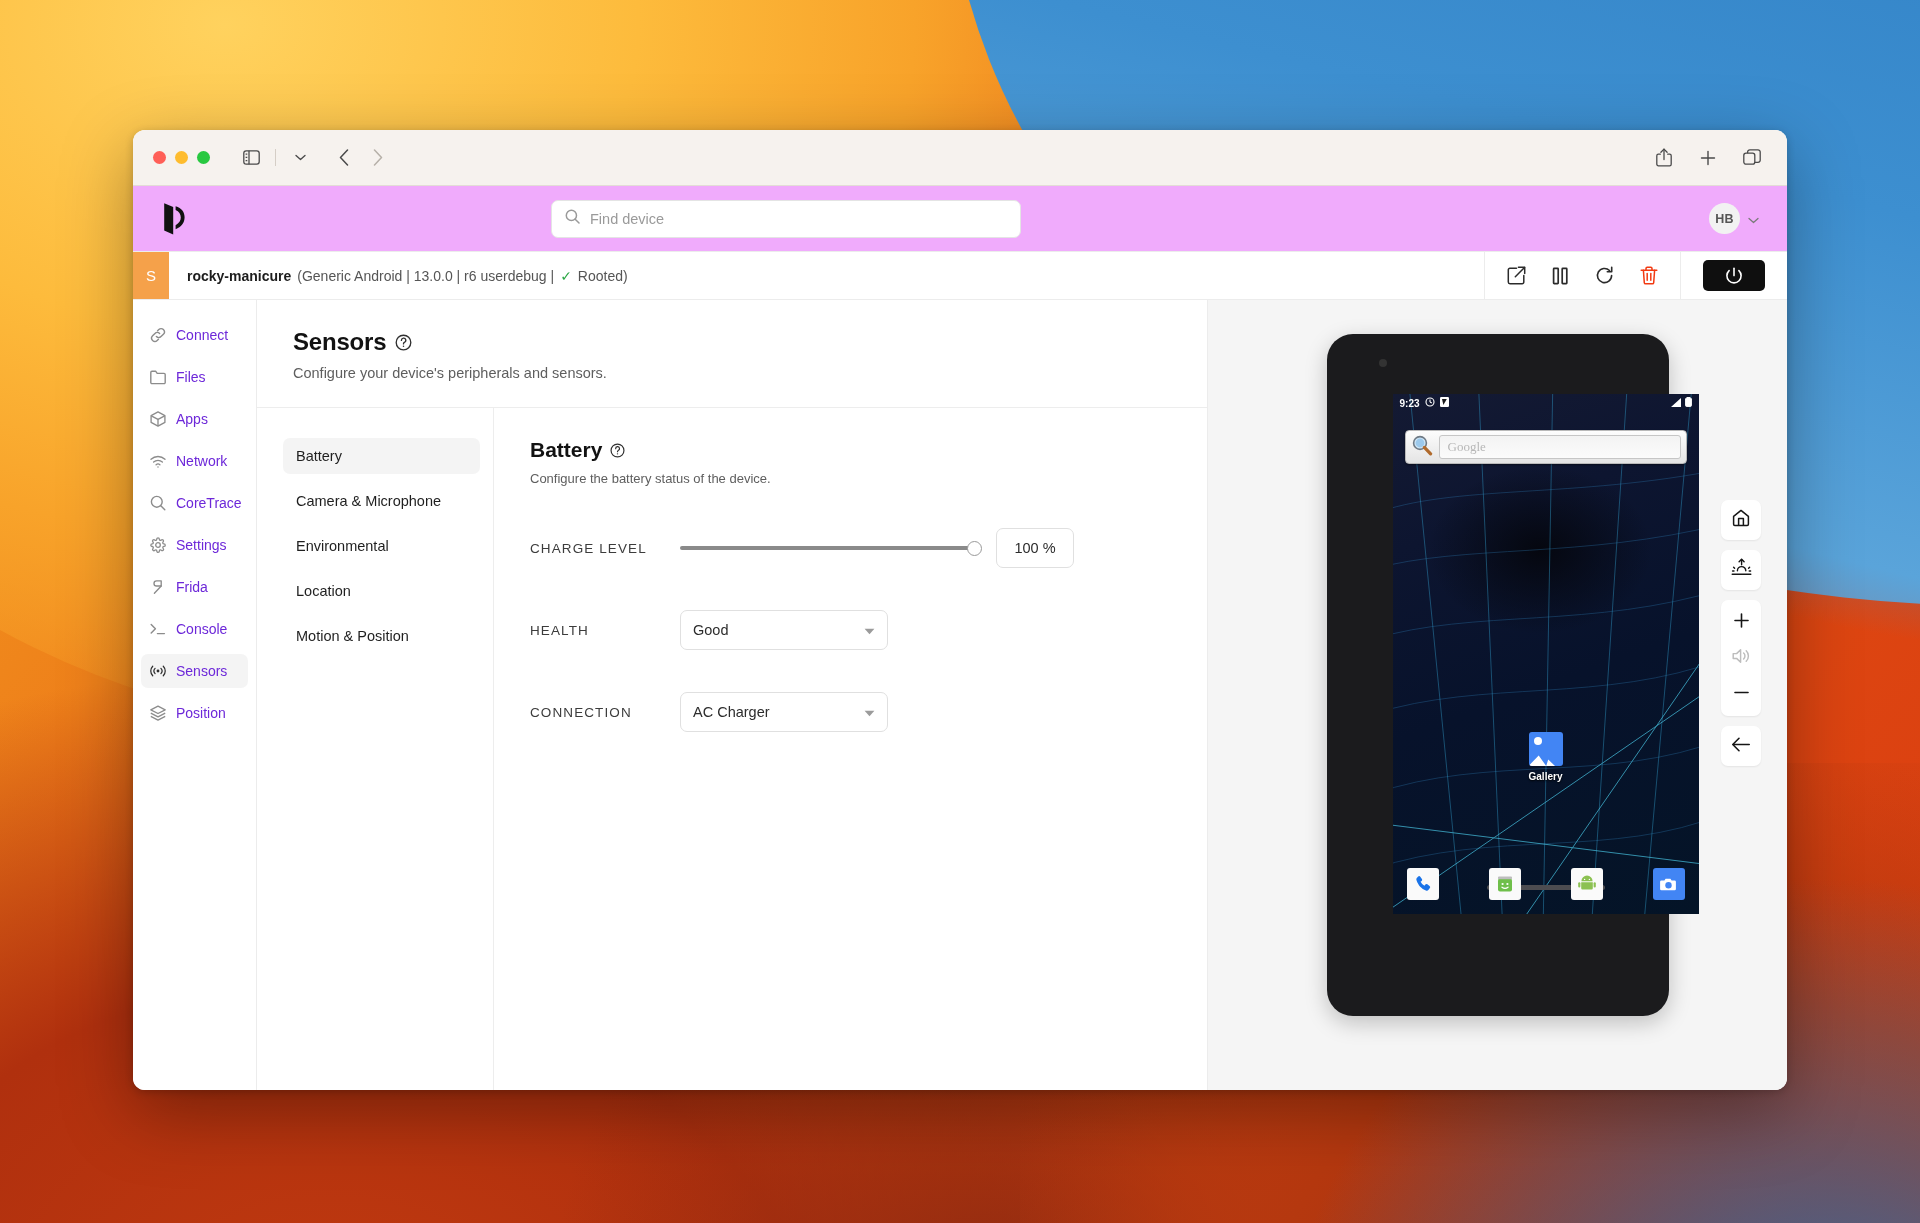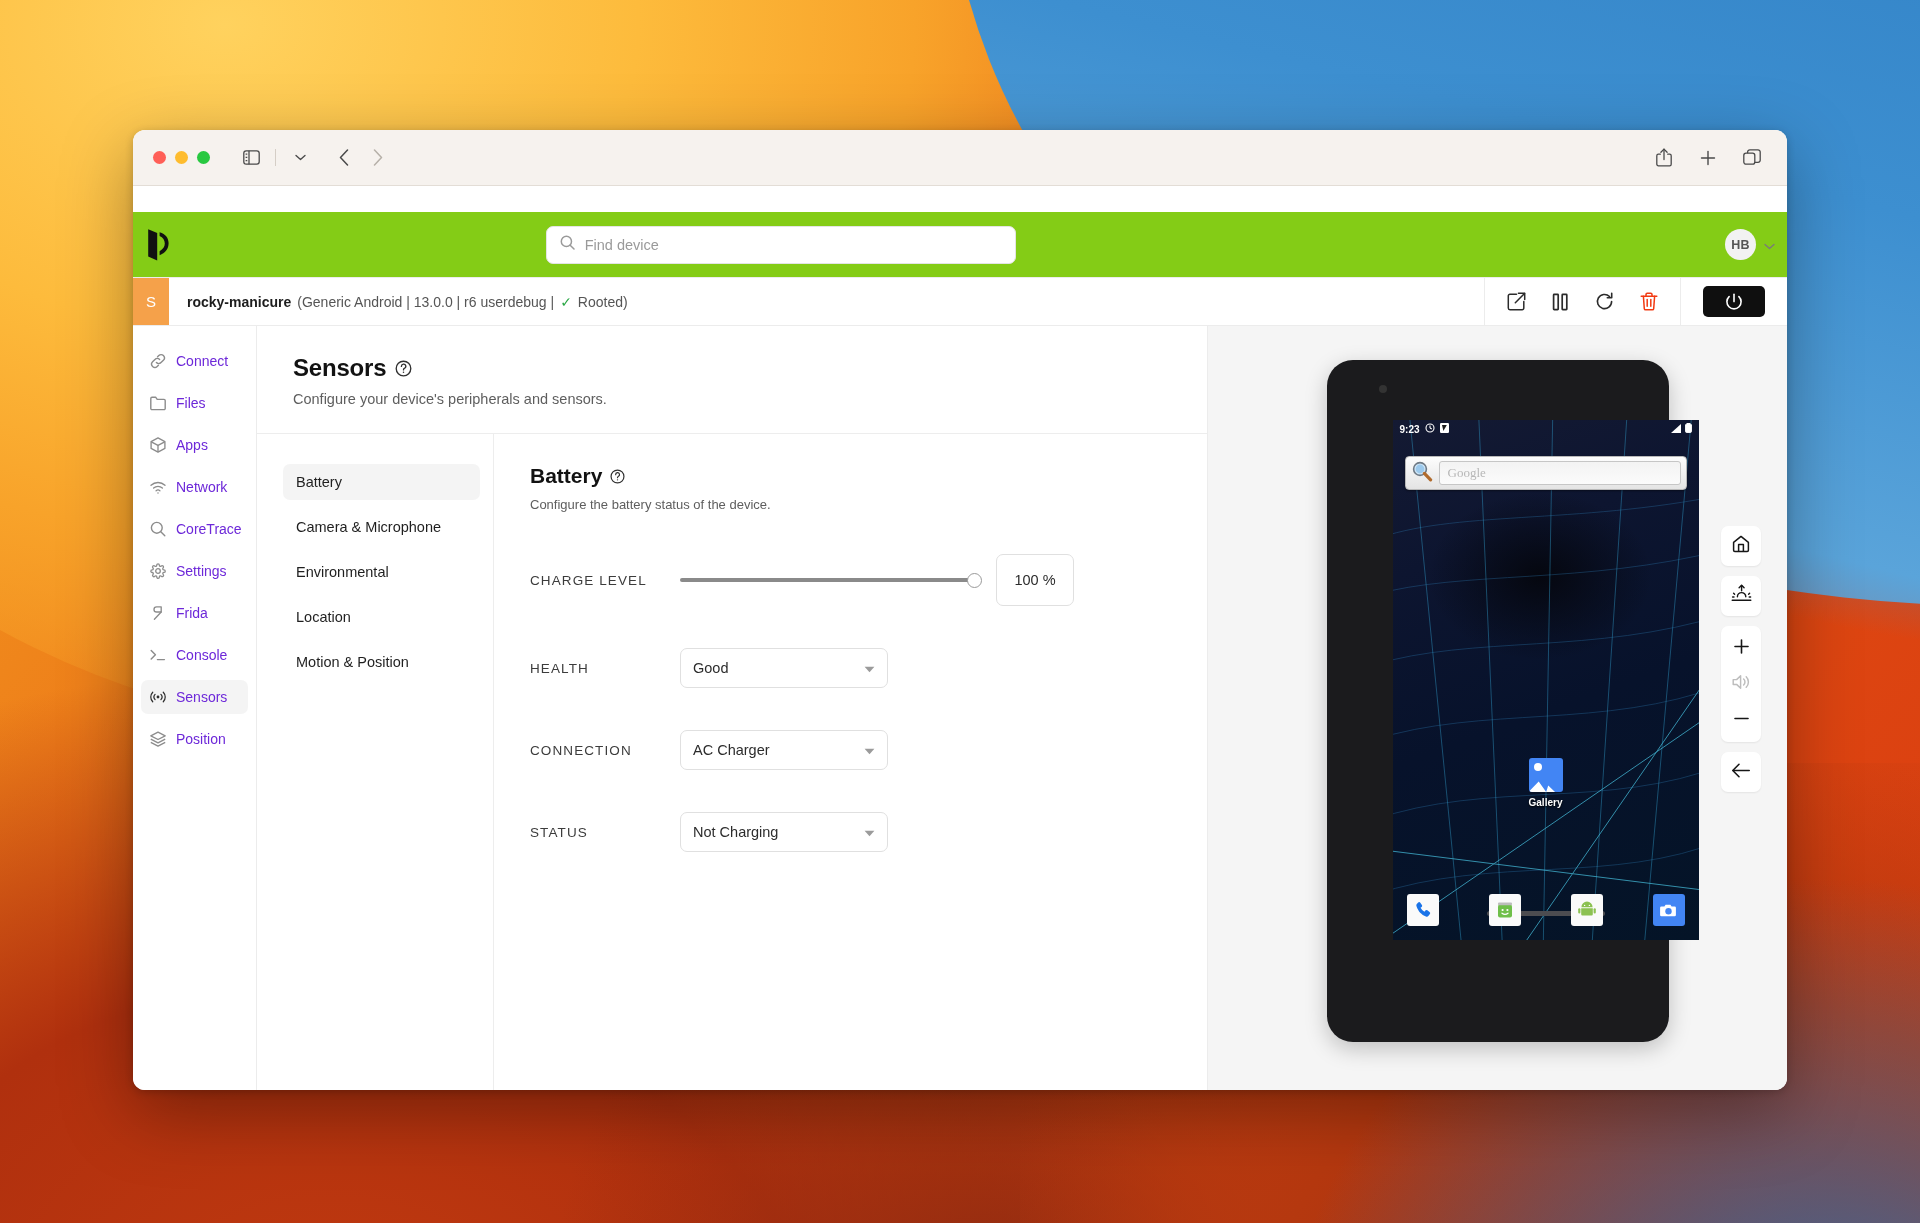--- a/index.html
+++ b/index.html
@@ -96,27 +96,26 @@
     border-radius: 5px;
     color: #4a4a4a;
   }
   .tb-sep { width: 1px; height: 17px; background: #d5cec6; margin: 0 5px; }
   .tb-spacer { flex: 1; }
   .tb-right { display: flex; align-items: center; gap: 14px; }
 
   
   .appbar {
     height: 66px;
-    background: #84cc16;
+    background: #f0abfc;
     border-bottom: 1px solid #ececec;
     display: flex;
     align-items: center;
-    padding: 0 12px;
+    padding: 0 28px;
     flex: none;
-    margin-top: 26px;
   }
   .logo-wrap { width: 46px; display: flex; align-items: center; }
   .searchbox {
     width: 470px;
     height: 38px;
     margin: 0 auto;
     border: 1px solid #e4e4e4;
     border-radius: 7px;
     display: flex;
     align-items: center;
@@ -277,21 +276,21 @@
     position: absolute;
     width: 15px; height: 15px;
     border-radius: 50%;
     background: #fff;
     border: 1.5px solid #9a9a9a;
     right: -2px;
     cursor: pointer;
   }
   .num-box {
     margin-left: 16px;
-    width: 78px; height: 52px;
+    width: 78px; height: 40px;
     border: 1px solid #e0e0e0;
     border-radius: 7px;
     display: flex; align-items: center; justify-content: center;
     font-size: 14.5px; color: #2c2c2c;
     background: #fff;
   }
   .select-box {
     width: 208px; height: 40px;
     border: 1px solid #e0e0e0;
     border-radius: 7px;
@@ -786,31 +785,20 @@
               <div class="select-box">
                 <span>AC Charger</span>
                 <span class="caret">
                   <svg width="11" height="7" viewBox="0 0 11 7" fill="#9b9b9b">
                       <polygon points="0.6,0.8 10.4,0.8 5.5,6.3"></polygon>
                     </svg>
                 </span>
               </div>
             </div>
 
-            <div class="field-row">
-              <div class="field-label">STATUS</div>
-              <div class="select-box">
-                <span>Not Charging</span>
-                <span class="caret">
-                  <svg width="11" height="7" viewBox="0 0 11 7" fill="#9b9b9b">
-                      <polygon points="0.6,0.8 10.4,0.8 5.5,6.3"></polygon>
-                    </svg>
-                </span>
-              </div>
-            </div>
           </div>
         </div>
       </div>
 
       <div class="preview">
         <div class="phone">
           <div class="phone-cam"></div>
           <div class="phone-vol"></div>
           <div class="phone-pwr"></div>
           <div class="phone-screen">

